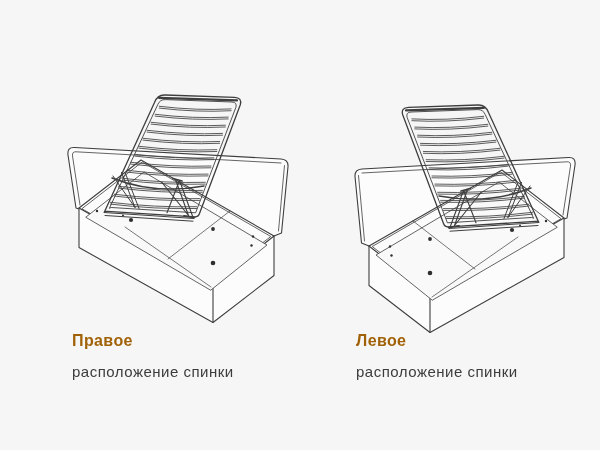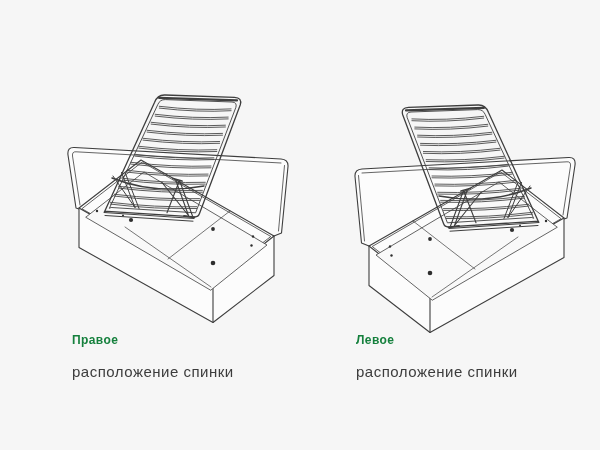--- a/index.html
+++ b/index.html
@@ -10,21 +10,21 @@
   }
   .figure{position:absolute;top:75px;width:252px;height:312px}
   #fig-right{left:55px}
   #fig-left{left:340px}
   svg.art{position:absolute;width:240px;height:260px;display:block}
   #fig-right .art{left:0;top:0}
   #fig-left .art{left:8px;top:10px}
   .label{position:absolute;top:256px;white-space:nowrap}
   #fig-right .label{left:17px}
   #fig-left .label{left:16px}
-  .title{font-size:12px;font-weight:700;color:#15803d;letter-spacing:.4px;line-height:19px}
+  .title{font-size:16px;font-weight:700;color:#a16207;letter-spacing:.4px;line-height:19px}
   .subtitle{font-size:15px;font-weight:400;color:#3c3c3c;letter-spacing:.5px;line-height:19px;margin-top:12px}
   .defs-holder{position:absolute;width:0;height:0;overflow:hidden}
 </style>
 </head>
 <body>
 
 <svg class="defs-holder" aria-hidden="true">
   <defs>
     <g id="bed-drawing" stroke="#3e3e3e" fill="none" stroke-linecap="round" stroke-linejoin="round" stroke-width="1">
 

